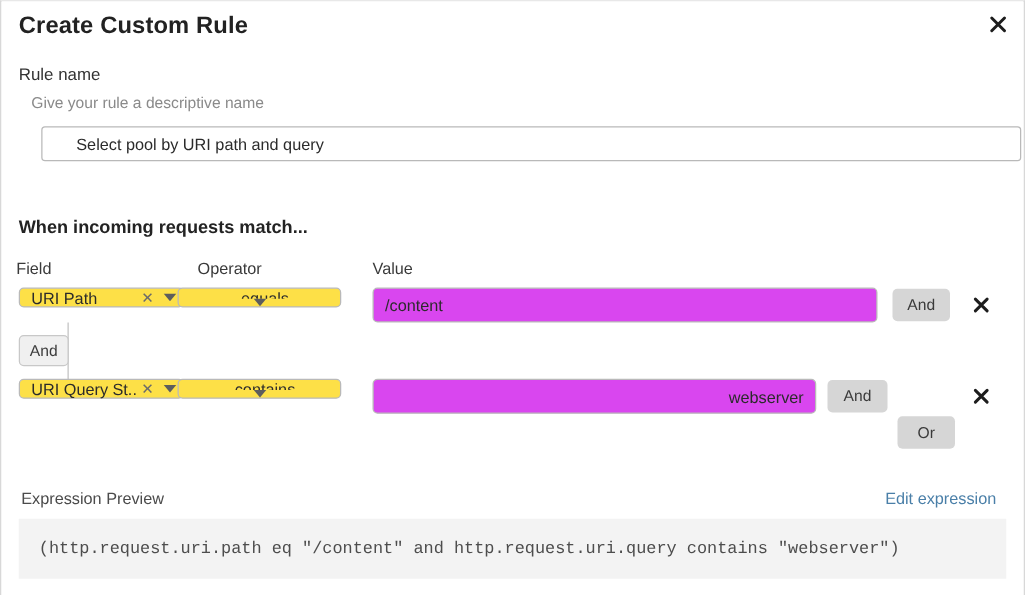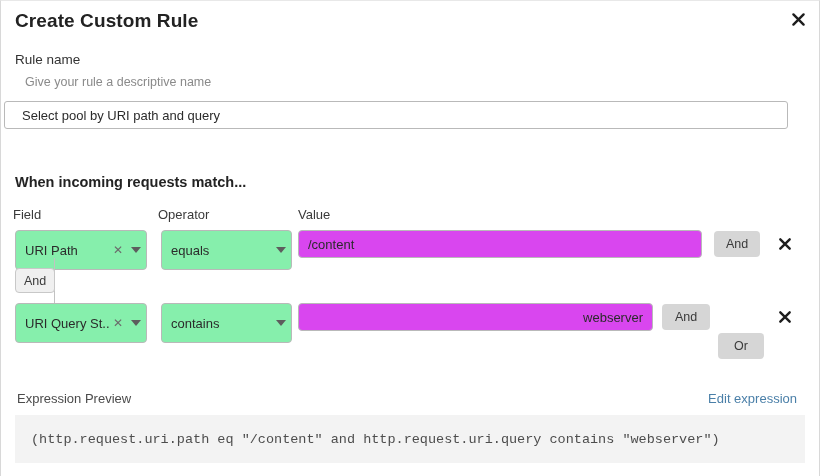--- a/index.html
+++ b/index.html
@@ -57,32 +57,32 @@
   }
   .hint-rule-name {
     position: absolute;
     left: 24px;
     top: 74px;
     font-size: 12.5px;
     color: #8a8a8a;
   }
   .rulename-input {
     position: absolute;
-    left: 3px;
+    left: 32px;
     top: 100px;
     width: 784px;
     height: 28px;
     box-sizing: border-box;
     border: 1px solid #b9b9b9;
     border-radius: 3px;
     background: #ffffff;
     font-family: "Liberation Sans", sans-serif;
     font-size: 13px;
     color: #2b2b2b;
-    padding: 0 17px;
+    padding: 0 27px;
     outline: none;
   }
 
   
   .section-title {
     position: absolute;
     left: 14px;
     top: 173px;
     font-size: 14.5px;
     font-weight: bold;
@@ -96,24 +96,24 @@
     color: #3a3a3a;
   }
   .col-label.field    { left: 12px; }
   .col-label.operator { left: 157px; }
   .col-label.value    { left: 297px; }
 
   
   .ctl {
     position: absolute;
     box-sizing: border-box;
-    height: 40px;
+    height: 16px;
     border: 1px solid #b9b9b9;
     border-radius: 4px;
-    background: #86efac;
+    background: #fde047;
     display: flex;
     align-items: center;
     font-size: 13px;
     color: #2b2b2b;
   }
   .ctl .txt {
     padding-left: 9px;
     white-space: nowrap;
     overflow: hidden;
     flex: 1 1 auto;
@@ -154,21 +154,21 @@
     color: #2b2b2b;
     padding: 0 9px;
     outline: none;
   }
 
   
   .r1 { top: 229px; }
   .r2 { top: 302px; }
 
   .sel-field    { left: 14px;  width: 132px; }
-  .sel-operator { left: 160px; width: 131px; }
+  .sel-operator { left: 141px; width: 131px; flex-direction: column; }
   .in-value-1   { left: 297px; width: 404px; top: 229px; }
   .in-value-2   { left: 297px; width: 355px; top: 302px; text-align: right; }
 
   
   .logic-btn {
     position: absolute;
     box-sizing: border-box;
     height: 26px;
     background: #d6d6d6;
     border: none;

